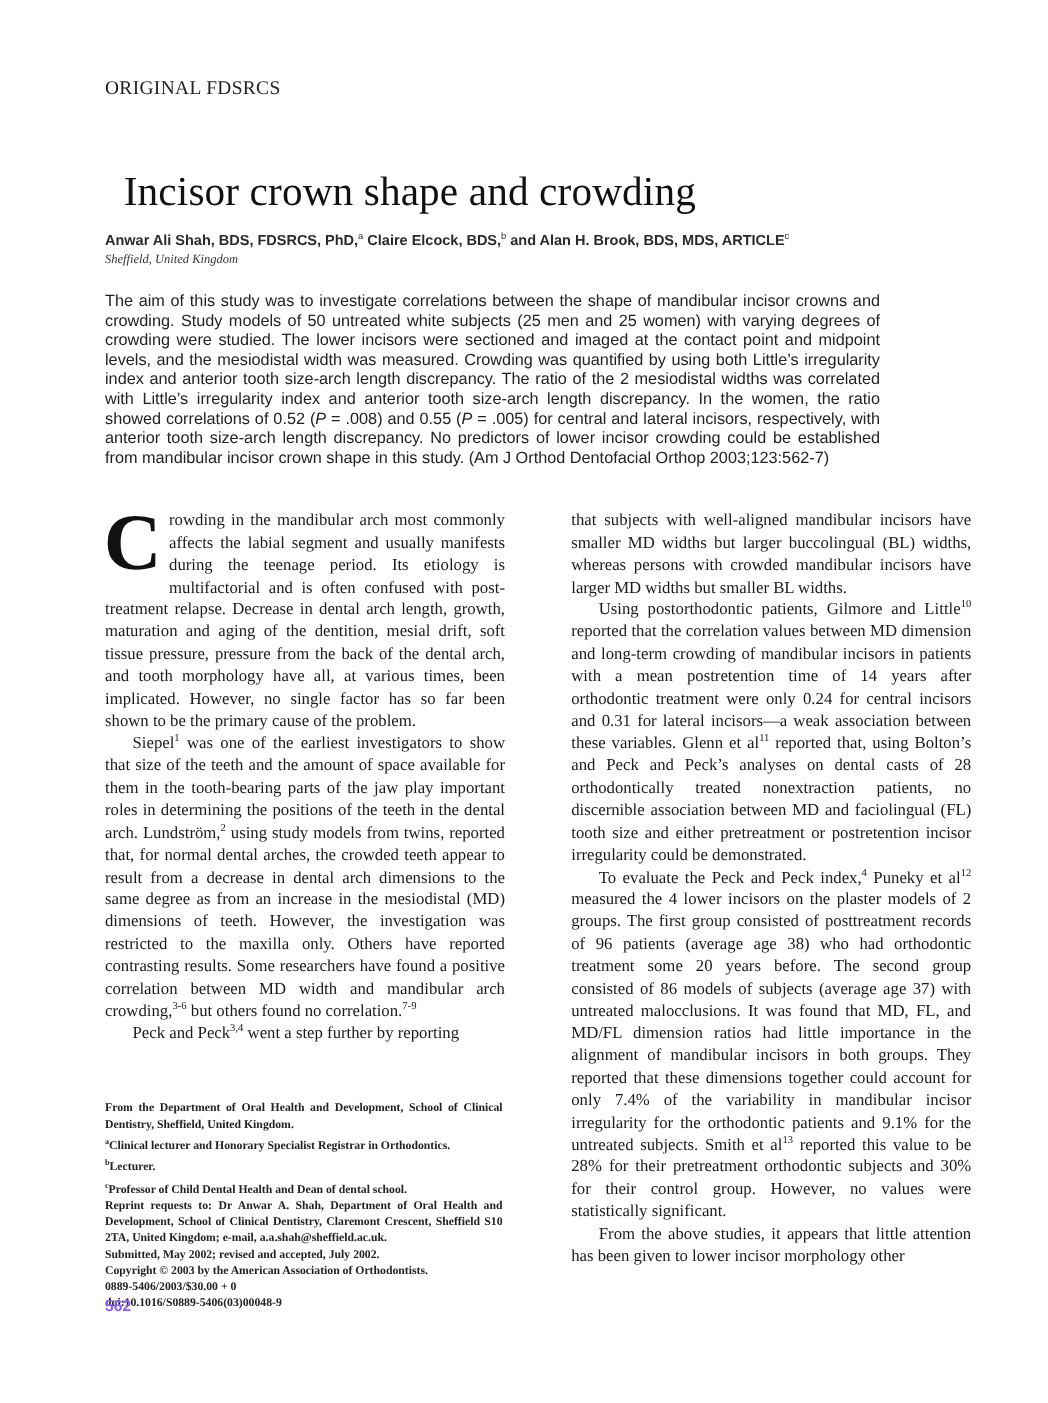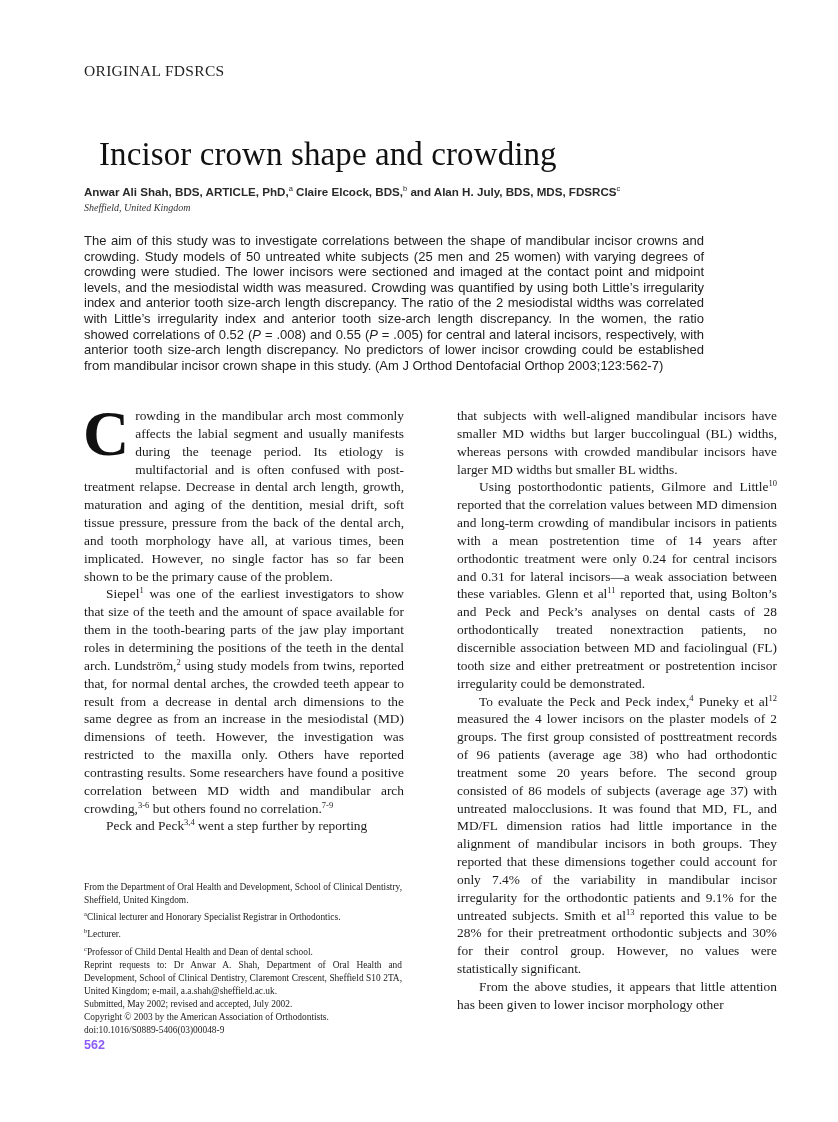--- a/index.html
+++ b/index.html
@@ -39,37 +39,38 @@
   .col p.indent { text-indent: 22px; }
   .col sup { font-size: 8.5px; line-height: 0; }
   .dropcap {
     float: left; font-family: "Liberation Serif", serif; font-weight: bold;
     font-size: 64px; line-height: 50px; height: 52px; margin: 2px 6px 0 -1px; color: #111;
   }
   .footnotes {
     position: absolute; left: 84px; top: 881px; width: 318px;
     font-family: "Liberation Serif", serif; font-size: 9.4px; line-height: 13.1px; color: #222;
     text-align: justify;
+    font-weight: bold;
   }
   .footnotes div { margin: 0; }
   .footnotes sup { font-size: 6.5px; }
   .page-number {
     position: absolute; left: 84px; top: 1038px;
     font-family: "Liberation Sans", sans-serif; font-weight: bold; font-size: 12.5px; color: #8b5cf6;
   }
 </style>
 </head>
 <body>
 
 <div class="section-label">ORIGINAL FDSRCS</div>
 
 <h1 class="title">Incisor crown shape and crowding</h1>
 
 <div class="authors">
-  <span>Anwar Ali Shah, BDS, ARTICLE, PhD,</span><sup>a</sup><span> Claire Elcock, BDS,</span><sup>b</sup><span> and Alan H. July, BDS, MDS, FDSRCS</span><sup>c</sup>
+  <span>Anwar Ali Shah, BDS, FDSRCS, PhD,</span><sup>a</sup><span> Claire Elcock, BDS,</span><sup>b</sup><span> and Alan H. Brook, BDS, MDS, ARTICLE</span><sup>c</sup>
 </div>
 
 <div class="affil-loc">Sheffield, United Kingdom</div>
 
 <p class="abstract"><span>The aim of this study was to investigate correlations between the shape of mandibular incisor crowns and crowding. Study models of 50 untreated white subjects (25 men and 25 women) with varying degrees of crowding were studied. The lower incisors were sectioned and imaged at the contact point and midpoint levels, and the mesiodistal width was measured. Crowding was quantified by using both Little’s irregularity index and anterior tooth size-arch length discrepancy. The ratio of the 2 mesiodistal widths was correlated with Little’s irregularity index and anterior tooth size-arch length discrepancy. In the women, the ratio showed correlations of 0.52 (</span><i>P</i><span> = .008) and 0.55 (</span><i>P</i><span> = .005) for central and lateral incisors, respectively, with anterior tooth size-arch length discrepancy. No predictors of lower incisor crowding could be established from mandibular incisor crown shape in this study. (Am J Orthod Dentofacial Orthop 2003;123:562-7)</span></p>
 
 <div class="col col-left">
   <p><span class="dropcap">C</span><span>rowding in the mandibular arch most com­monly affects the labial segment and usually manifests during the teenage period. Its etiol­ogy is multifactorial and is often confused with post­treatment relapse. Decrease in dental arch length, growth, maturation and aging of the dentition, mesial drift, soft tissue pressure, pressure from the back of the dental arch, and tooth morphology have all, at various times, been implicated. However, no single factor has so far been shown to be the primary cause of the problem.</span></p>
   <p class="indent"><span>Siepel</span><sup>1</sup><span> was one of the earliest investigators to show that size of the teeth and the amount of space available for them in the tooth-bearing parts of the jaw play important roles in determining the positions of the teeth in the dental arch. Lundström,</span><sup>2</sup><span> using study models from twins, reported that, for normal dental arches, the crowded teeth appear to result from a decrease in dental arch dimensions to the same degree as from an increase in the mesiodistal (MD) dimensions of teeth. However, the investigation was restricted to the maxilla only. Others have reported contrasting results. Some re­searchers have found a positive correlation between MD width and mandibular arch crowding,</span><sup>3-6</sup><span> but others found no correlation.</span><sup>7-9</sup></p>
   <p class="indent"><span>Peck and Peck</span><sup>3,4</sup><span> went a step further by reporting</span></p>
@@ -83,16 +84,17 @@
 </div>
 
 <div class="footnotes">
   <div>From the Department of Oral Health and Development, School of Clinical Dentistry, Sheffield, United Kingdom.</div>
   <div><sup>a</sup><span>Clinical lecturer and Honorary Specialist Registrar in Orthodontics.</span></div>
   <div><sup>b</sup><span>Lecturer.</span></div>
   <div><sup>c</sup><span>Professor of Child Dental Health and Dean of dental school.</span></div>
   <div>Reprint requests to: Dr Anwar A. Shah, Department of Oral Health and Development, School of Clinical Dentistry, Claremont Crescent, Sheffield S10 2TA, United Kingdom; e-mail, a.a.shah@sheffield.ac.uk.</div>
   <div>Submitted, May 2002; revised and accepted, July 2002.</div>
   <div>Copyright © 2003 by the American Association of Orthodontists.</div>
+  <div>0889-5406/2003/$30.00 + 0</div>
   <div>doi:10.1016/S0889-5406(03)00048-9</div>
 </div>
 
 <div class="page-number">562</div>
 
 </body></html>

